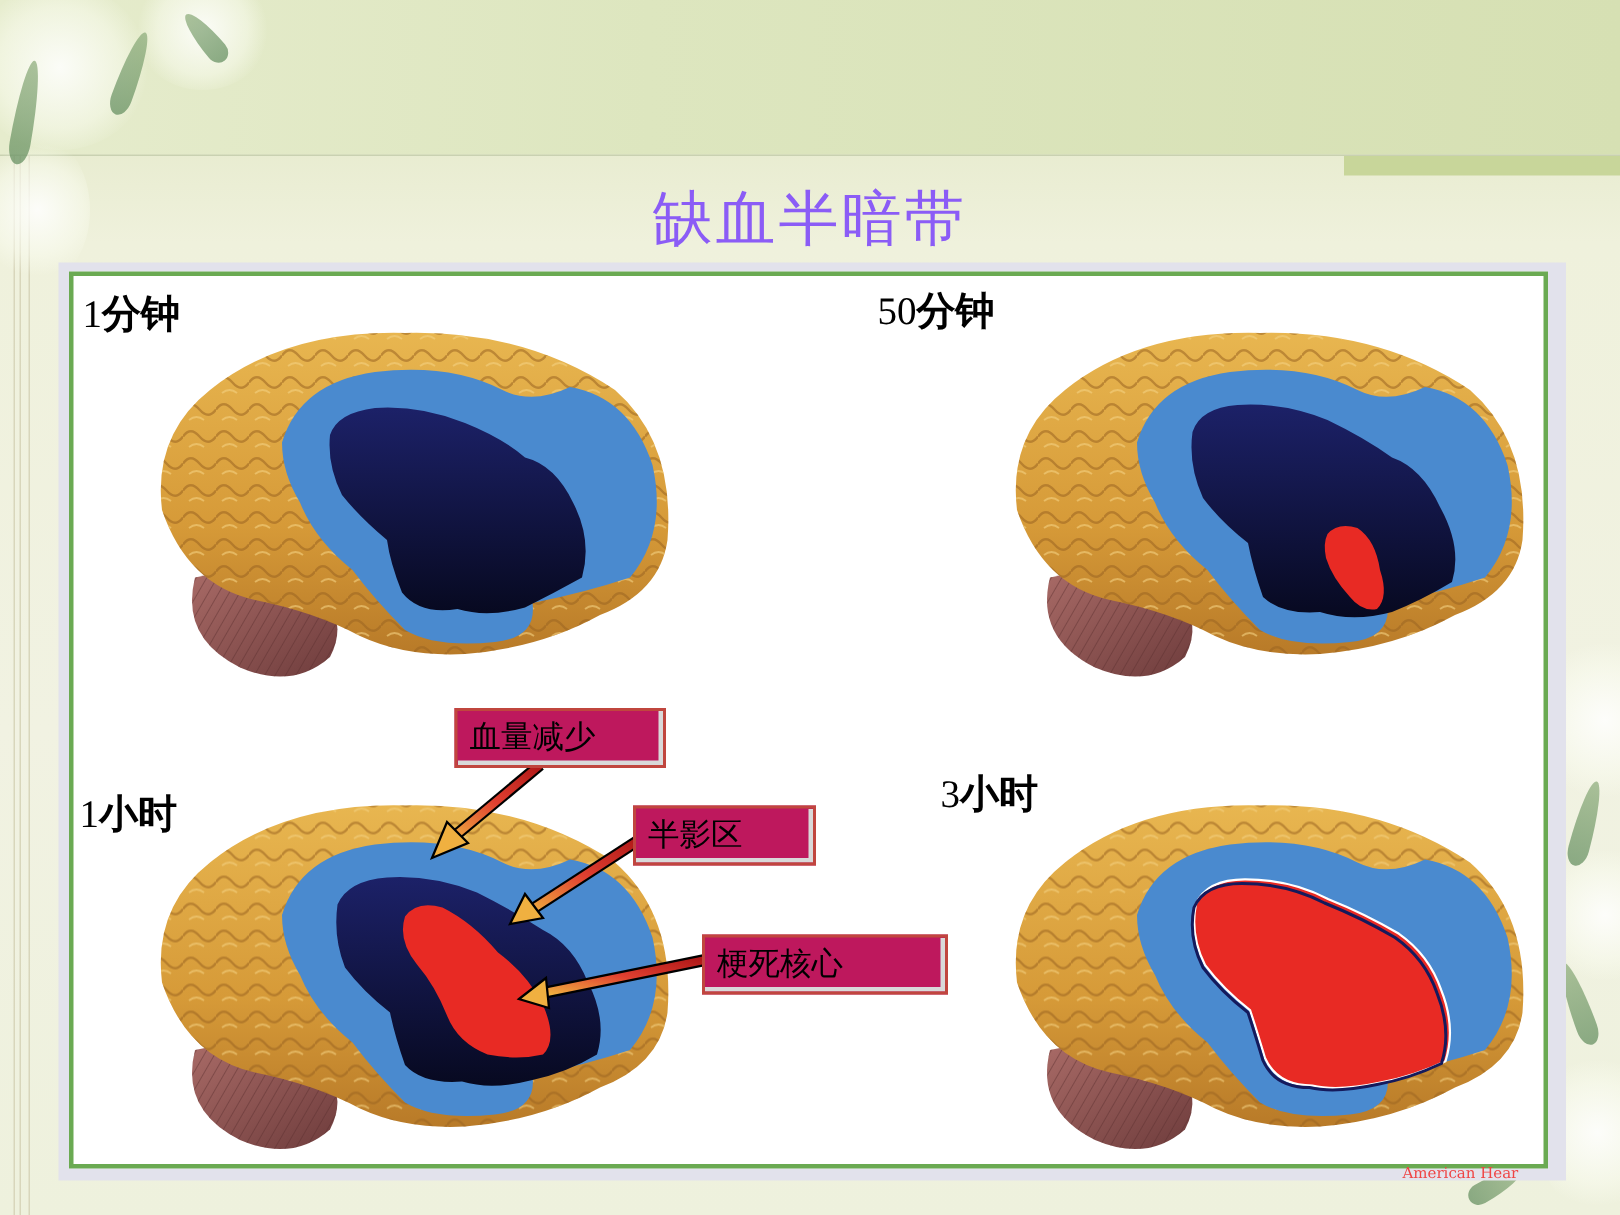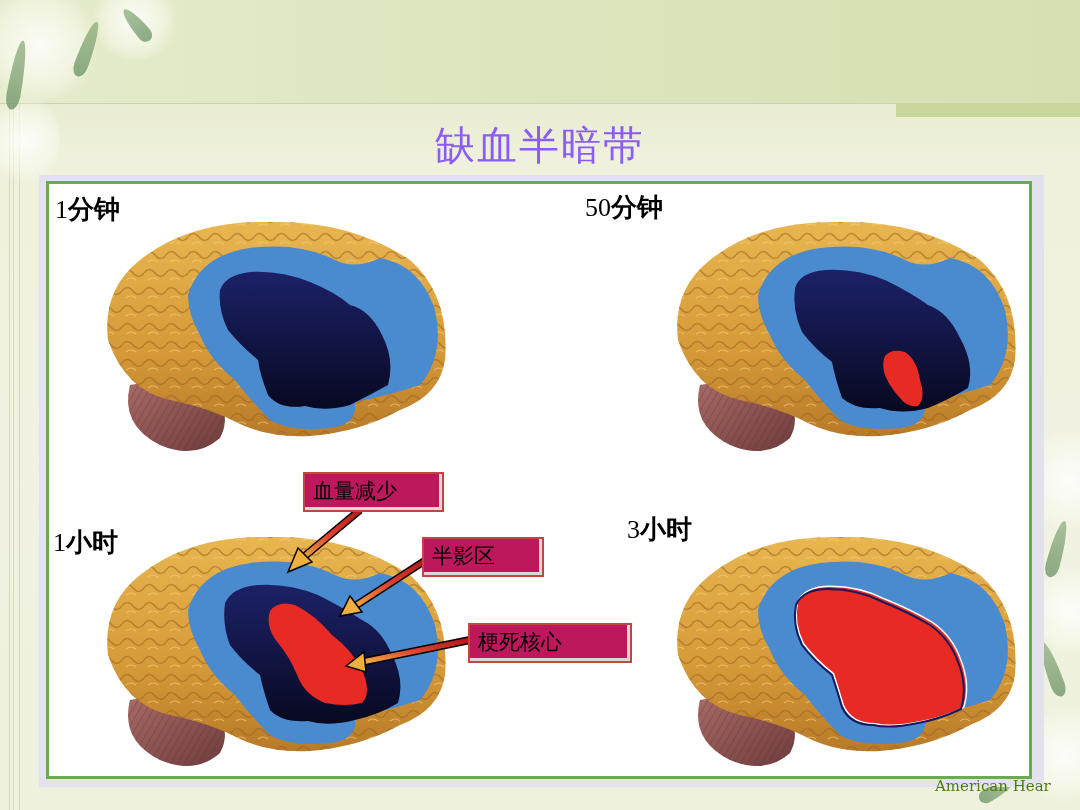--- a/index.html
+++ b/index.html
@@ -46,21 +46,21 @@
   }
   .panel-label .num { font-weight: normal; }
   .brain { position: absolute; width: 360px; height: 250px; }
   .callout {
     position: absolute; background: #be185d; border: 2px solid #c0463e;
     box-shadow: inset -3px -3px 0 #d9d9d9;
     font-size: 21px; color: #000; padding: 3px 8px; white-space: nowrap;
   }
   .watermark {
     position: absolute; left: 935px; top: 777px; font-family: "DejaVu Serif", serif;
-    font-size: 15px; color: #4d7c0f;
+    font-size: 10px; color: #ef4444;
   }
 </style>
 </head>
 <body>
 
 <div class="top-band"></div>
 <div class="accent-bar"></div>
 <div class="left-rule" style="left:9px"></div>
 <div class="left-rule" style="left:13px"></div>
 <div class="left-rule" style="left:19px"></div>

